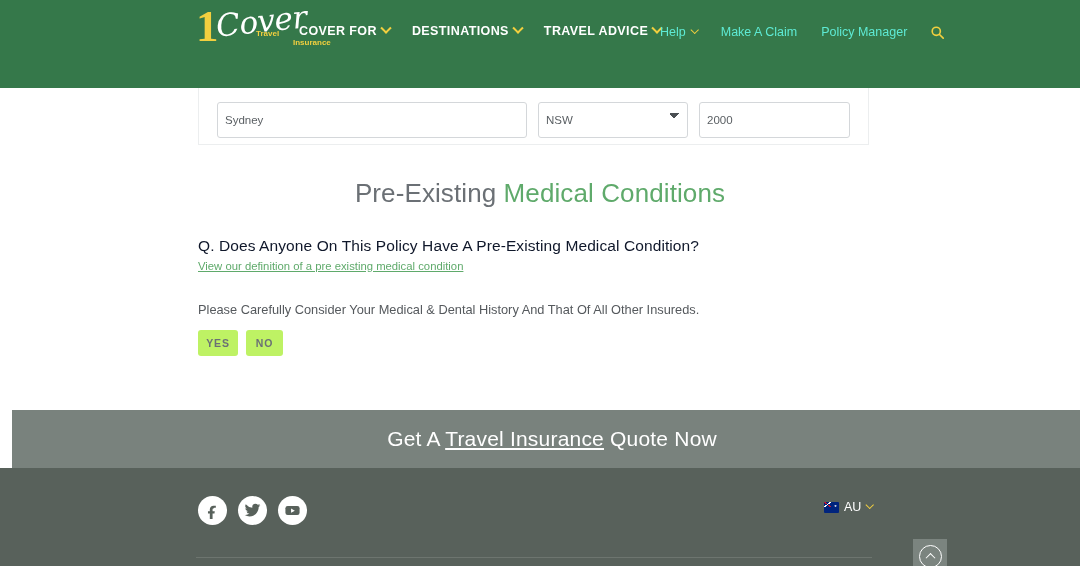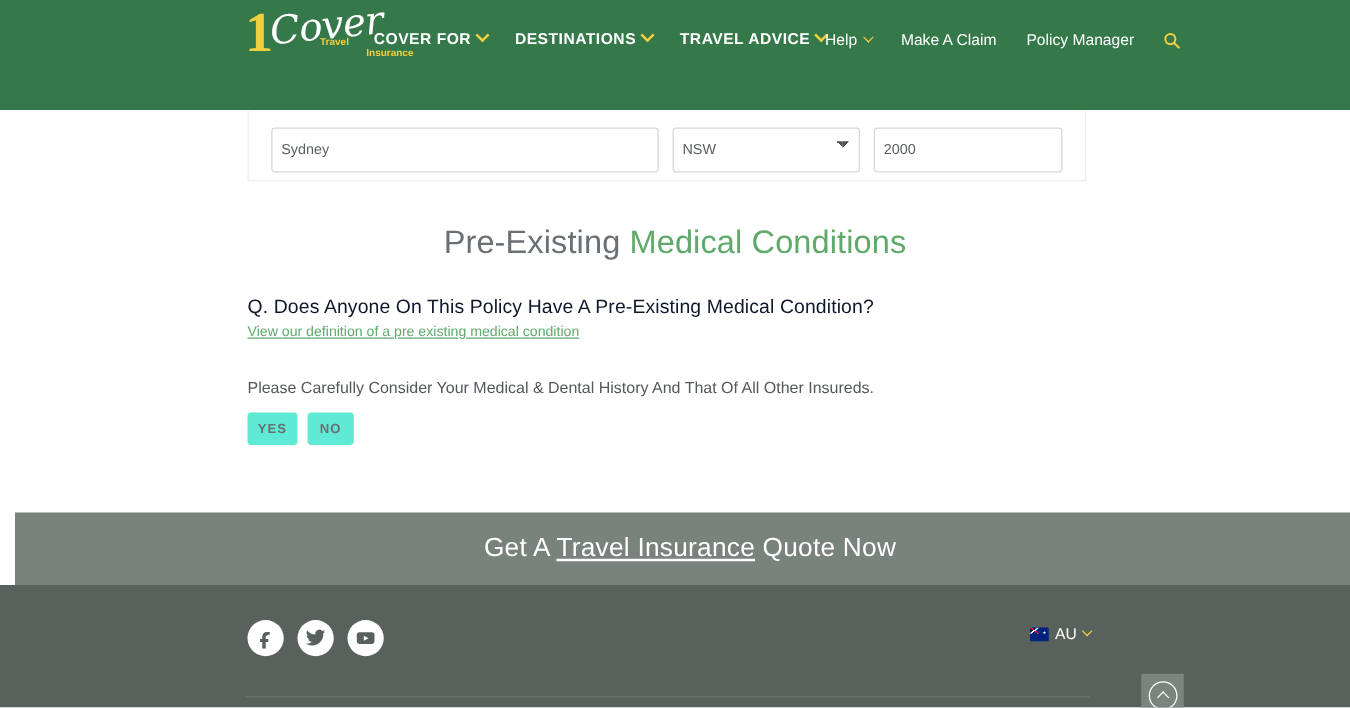--- a/index.html
+++ b/index.html
@@ -68,21 +68,21 @@
     border-right: 2px solid #f2cf3f;
     border-bottom: 2px solid #f2cf3f;
     transform: rotate(45deg) translate(-2px,-2px);
   }
 
   .utilnav {
     position: absolute; left: 660px; top: 25px;
     display: flex; align-items: center; gap: 24px;
   }
   .utilnav a {
-    color: #ffffff; text-decoration: none;
+    color: #5eead4; text-decoration: none;
     font-size: 12.5px;
     display: flex; align-items: center; gap: 5px;
     white-space: nowrap;
   }
   .chev-sm {
     display: inline-block;
     width: 6px; height: 6px;
     border-right: 1.6px solid #f2cf3f;
     border-bottom: 1.6px solid #f2cf3f;
     transform: rotate(45deg) translate(-1px,-2px);
@@ -151,21 +151,21 @@
     text-decoration: underline;
   }
   .advice {
     margin-top: 28px;
     font-size: 12.8px;
     color: #55595d;
   }
   .btnrow { margin-top: 13px; display: flex; gap: 8px; }
   .ynbtn {
     width: 40px; height: 26px;
-    background: #5eead4;
+    background: #bef264;
     border: none;
     border-radius: 3px;
     color: #6b7075;
     font-size: 10.5px;
     font-weight: 700;
     letter-spacing: 0.8px;
     font-family: "Liberation Sans", sans-serif;
     cursor: pointer;
   }
   .ynbtn.no { width: 37px; }

